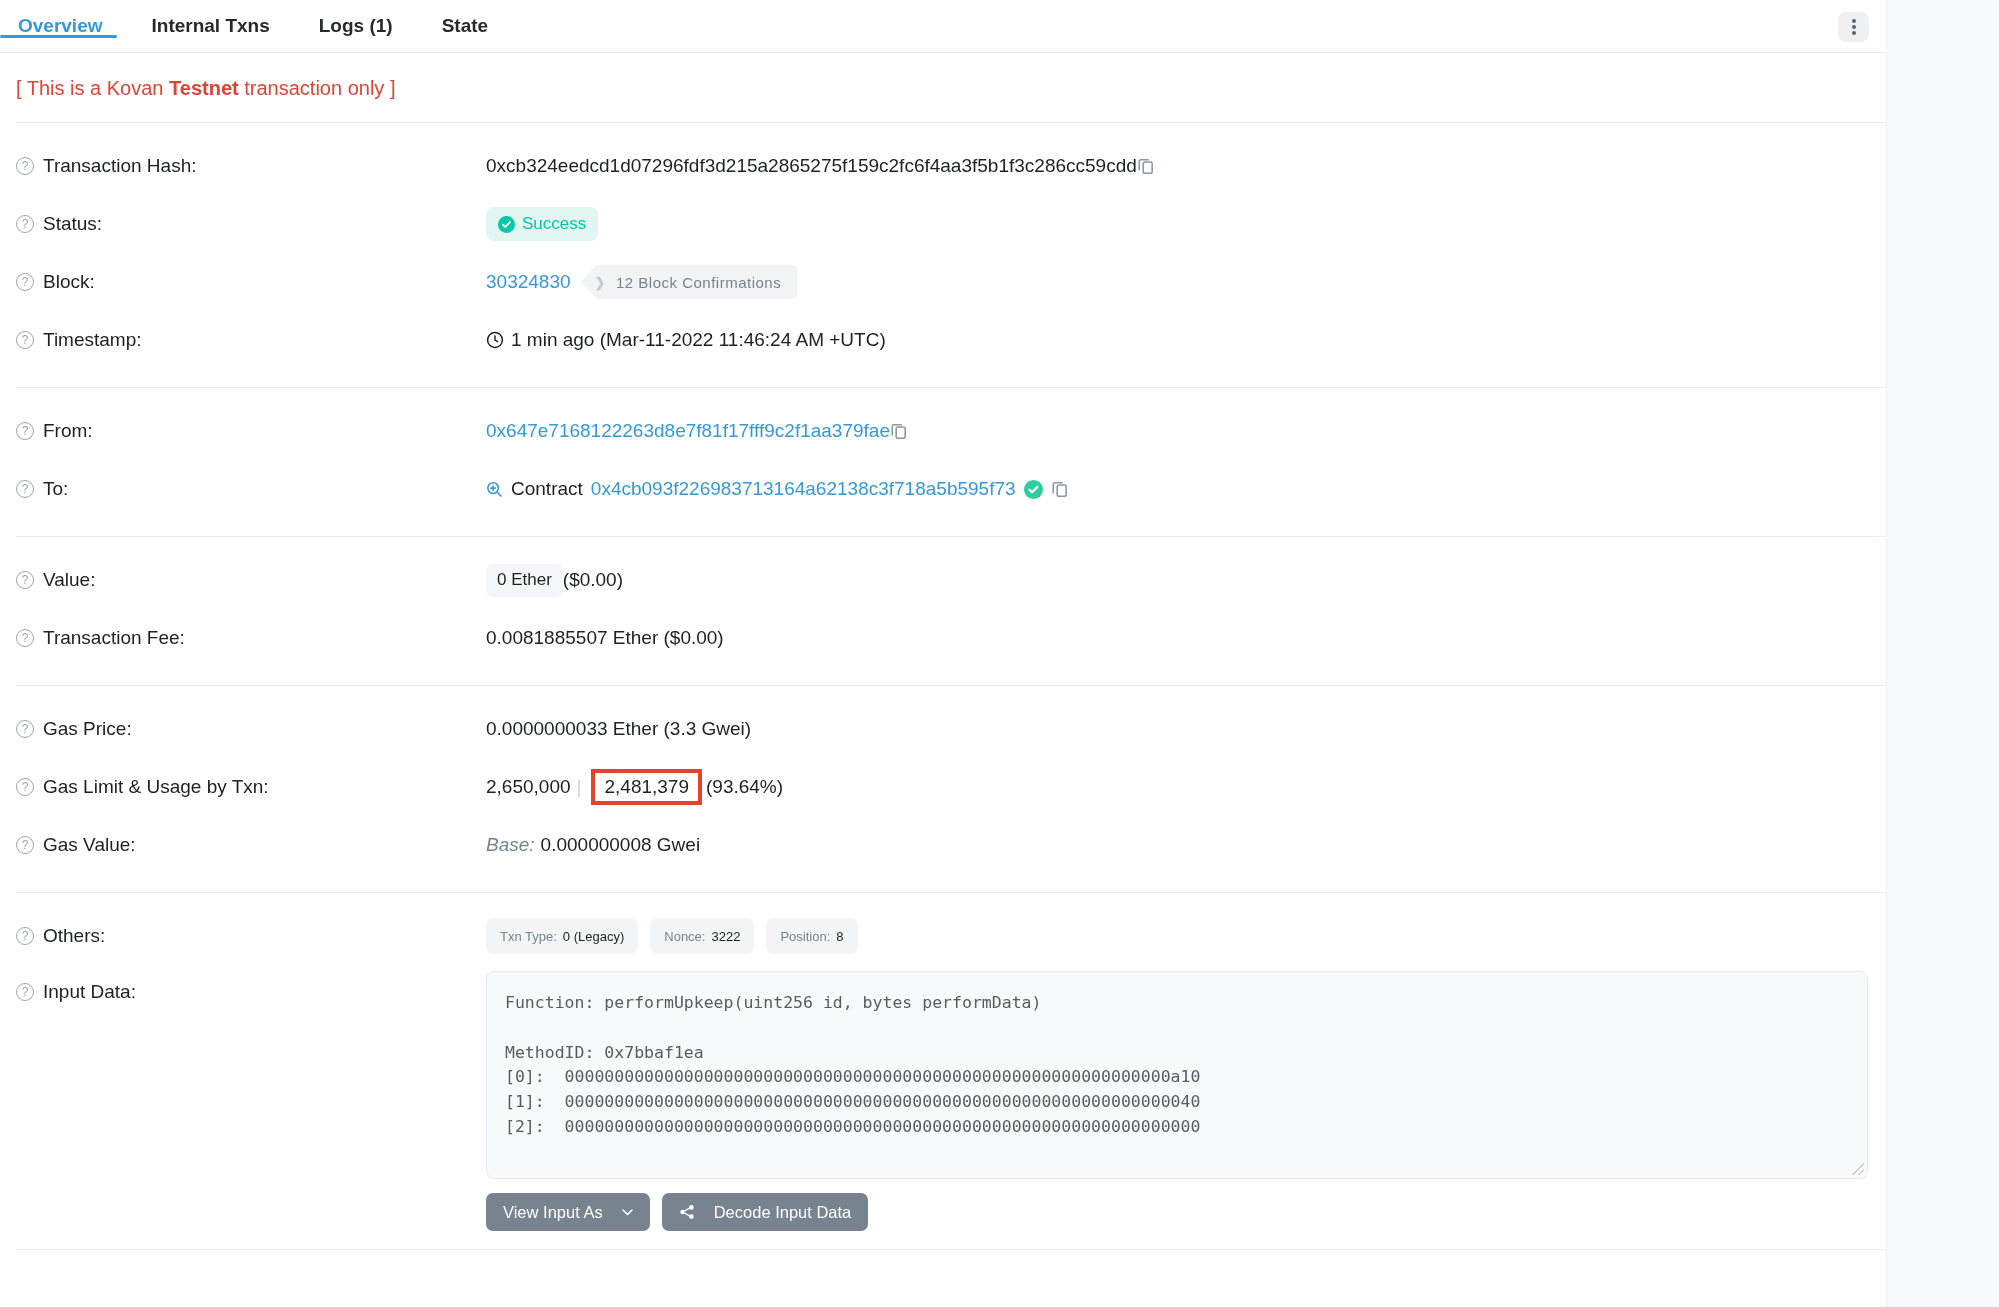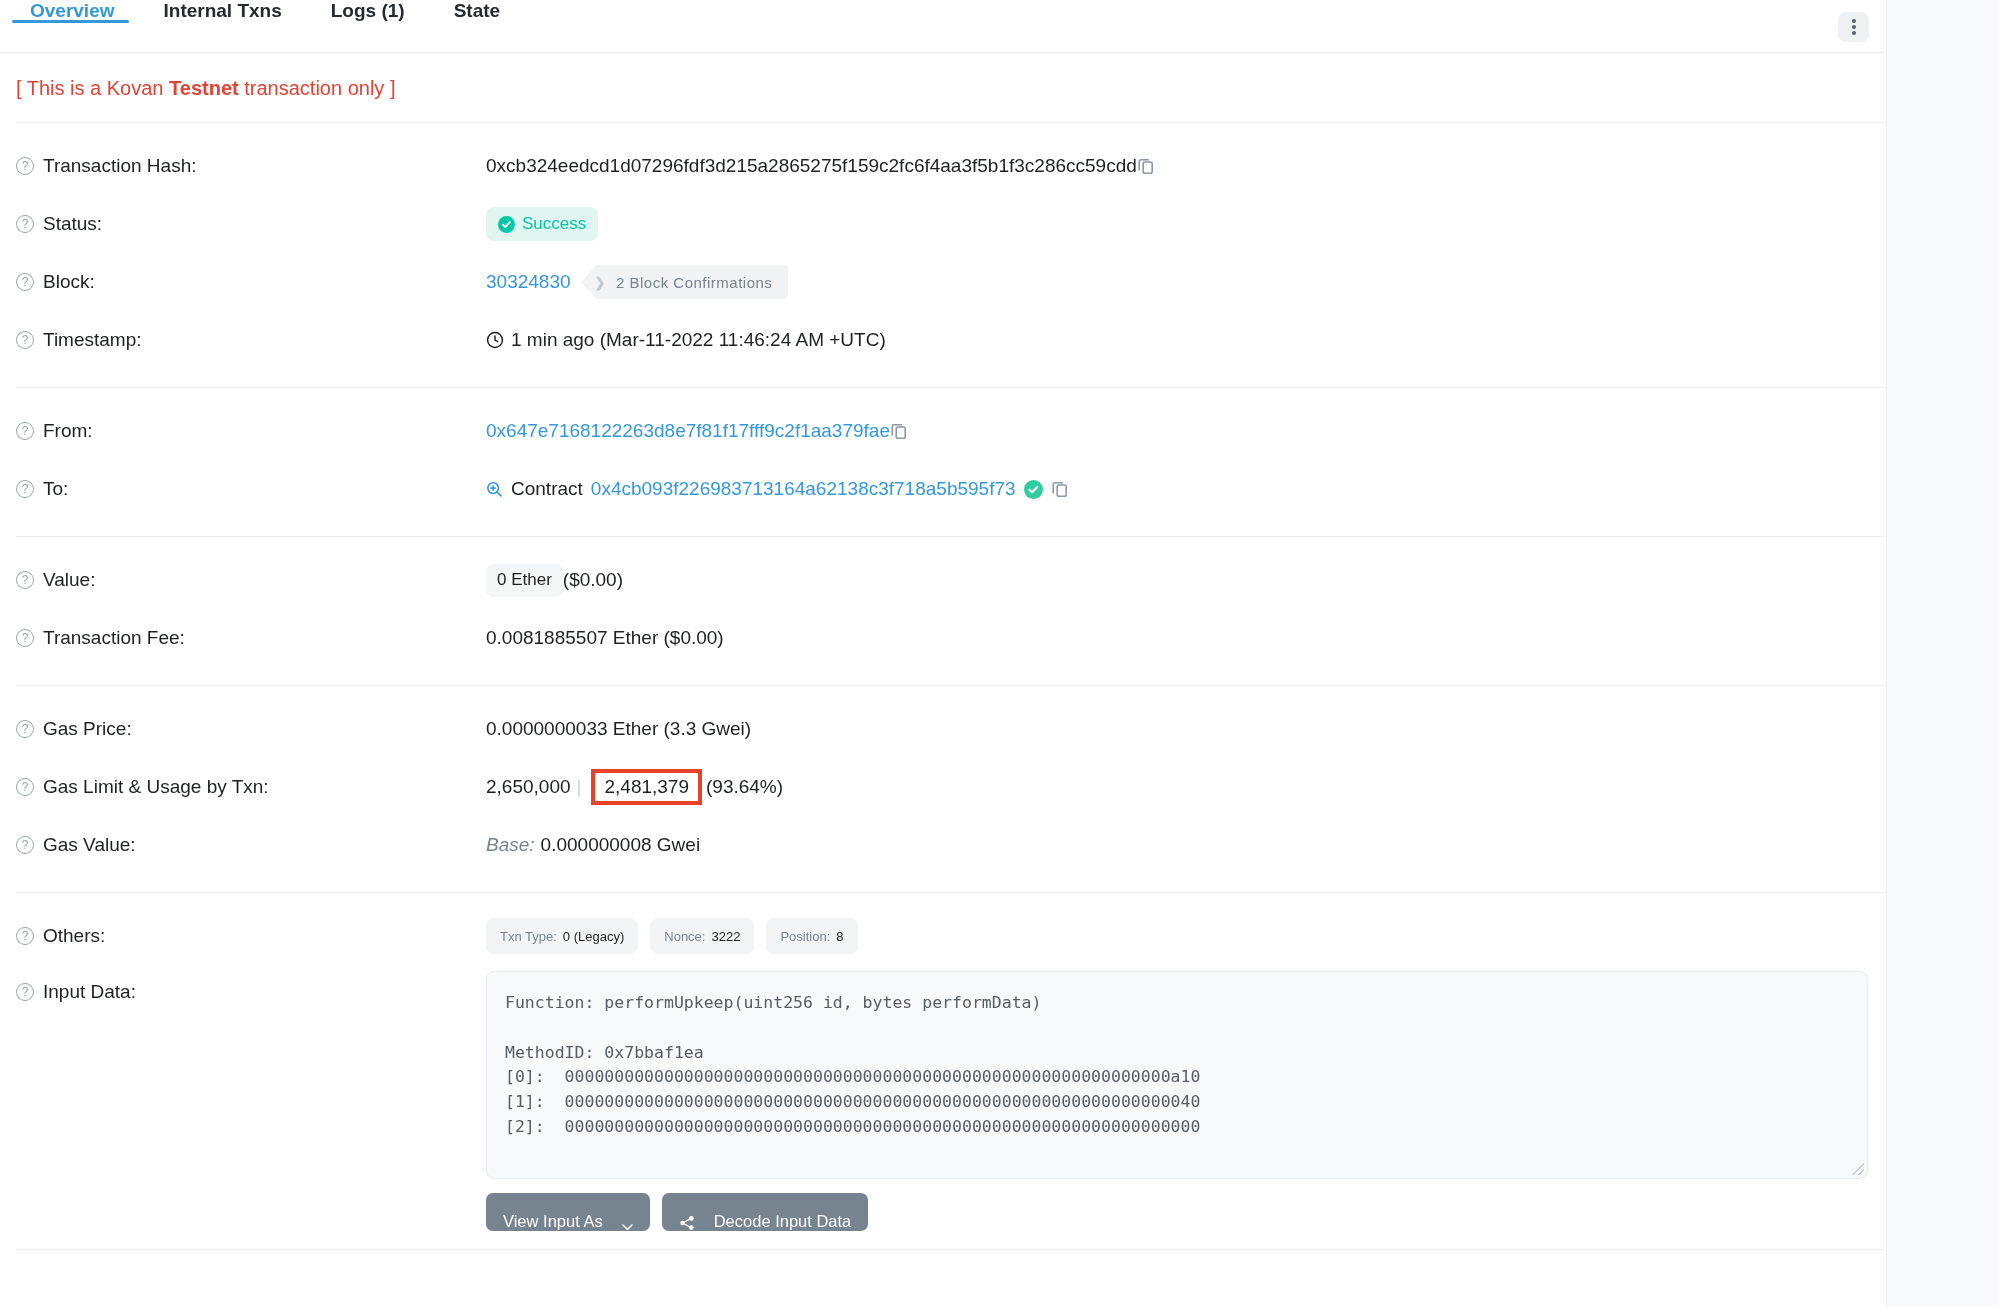--- a/index.html
+++ b/index.html
@@ -7,21 +7,21 @@
   body {
     width:1999px; height:1307px; position:relative; overflow:hidden;
     background:#ffffff; color:#1e2022;
     font-family:"Liberation Sans", sans-serif; font-size:19px;
   }
   .right-strip { position:absolute; left:1886px; top:0; width:113px; height:1307px;
     background:#f8f9fa; border-left:1px solid #eef0f4; }
 
   
   .tabbar { position:relative; width:1886px; height:53px; border-bottom:1px solid #e7eaf3;
-    display:flex; align-items:flex-start; padding-left:28px; gap:45px; }
+    display:flex; align-items:center; padding-left:16px; gap:45px; }
   .tab { display:flex; align-items:center; font-size:19px; font-weight:600; color:#262a2e;
     position:relative; cursor:pointer; padding:0 2px; }
   .tab.active { color:#3498db; }
   .tab.active::after { content:""; position:absolute; left:-16px; right:-12px; bottom:-1px;
     height:3px; background:#3498db; border-radius:2px; }
   .kebab-btn { position:absolute; left:1838px; top:12px; width:31px; height:30px;
     border-radius:8px; background:#eef0f2; display:flex; align-items:center; justify-content:center; cursor:pointer; }
   .kebab-dots { width:4px; height:4px; border-radius:50%; background:#596270;
     box-shadow:0 -6px 0 #596270, 0 6px 0 #596270; }
 
@@ -64,21 +64,21 @@
 
   
   .code-box { width:1382px; height:208px; background:#f8f9fa; border:1px solid #e7eaf3;
     border-radius:8px; padding:19px 18px; font-family:"DejaVu Sans Mono", monospace;
     font-size:16.5px; line-height:1.5; color:#565c63; white-space:pre; overflow:hidden; position:relative; }
   .resize-grip { position:absolute; right:3px; bottom:3px; width:13px; height:13px;
     background:repeating-linear-gradient(-45deg, transparent, transparent 3px, #c9ced6 3px, #c9ced6 4.5px);
     clip-path:polygon(100% 0, 100% 100%, 0 100%); cursor:nwse-resize; }
   .btn-row { display:flex; gap:12px; margin-top:14px; }
   .btn { background:#77838f; color:#fff; border:none; border-radius:7px; height:38px;
-    font-size:16.5px; display:inline-flex; align-items:flex-end; gap:19px; padding:0 17px;
+    font-size:16.5px; display:inline-flex; align-items:center; gap:19px; padding:0 17px;
     font-family:inherit; cursor:pointer; }
   svg { display:block; }
 </style>
 </head>
 <body>
 
 <div class="right-strip"></div>
 
 <div class="tabbar">
   <div class="tab active">Overview</div>
@@ -129,21 +129,21 @@
 
   <div class="row">
     <div class="row-label">
       <span class="help">?</span>
       <span>Block:</span>
     </div>
     <div class="row-value">
       <a class="link">30324830</a>
       <span class="badge-confirm">
         <span class="chev">❯</span>
-        <span>2 Block Confirmations</span>
+        <span>12 Block Confirmations</span>
       </span>
     </div>
   </div>
 
   <div class="row">
     <div class="row-label">
       <span class="help">?</span>
       <span>Timestamp:</span>
     </div>
     <div class="row-value" style="gap:7px;">

